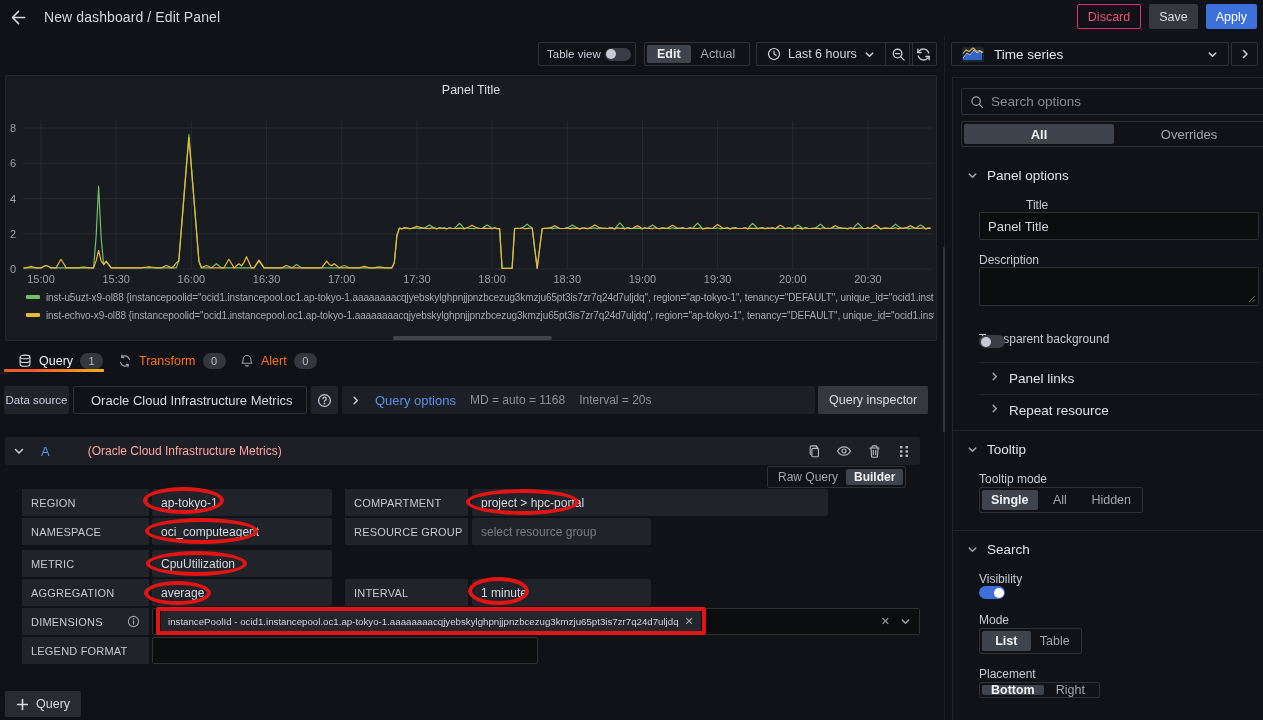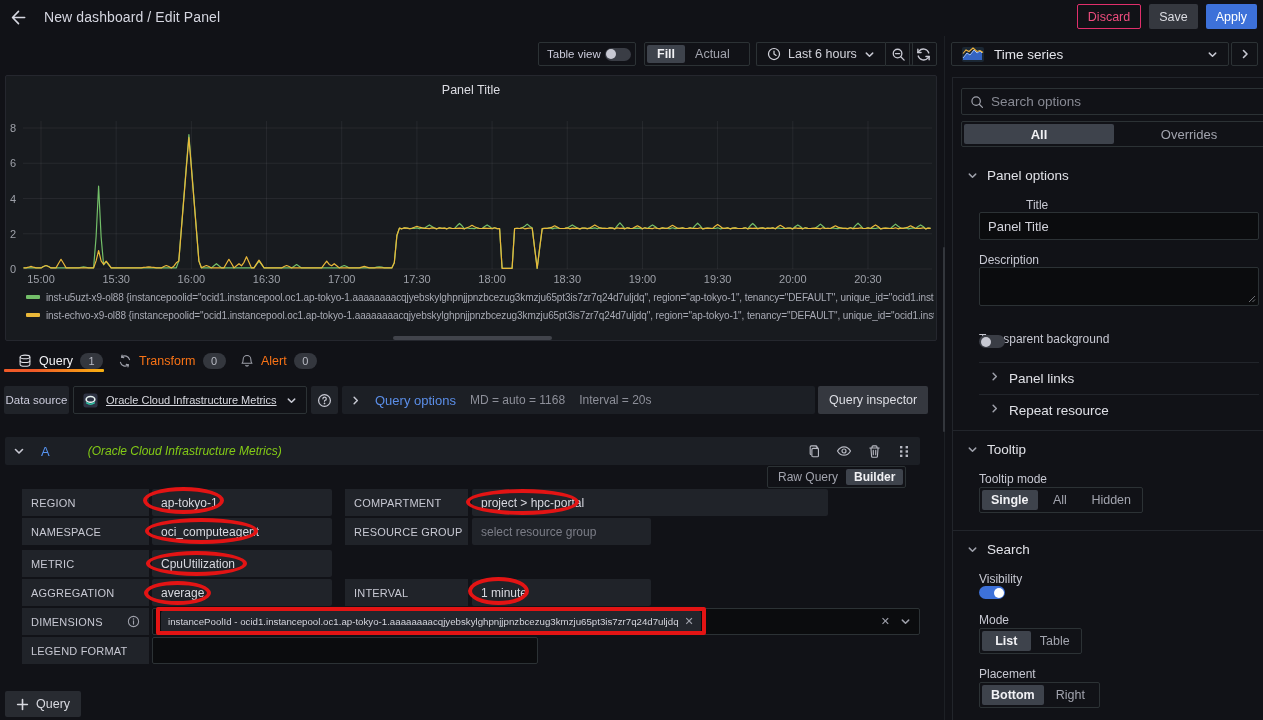--- a/index.html
+++ b/index.html
@@ -52,31 +52,31 @@
   .tabbar { left:0; top:348px; width:937px; height:28px; }
   .tab { position:absolute; top:0; height:26px; display:flex; align-items:center; gap:7px; cursor:pointer; }
   .tab .lbl { font-size:12.5px; color:#f97316; }
   .tab.active .lbl { color:#f2f2f5; font-weight:500; }
   .badge { height:16px; min-width:23px; padding:0 7px; background:#34373e; border-radius:9px; display:flex; align-items:center; justify-content:center; font-size:11px; color:#b9bbc4; }
   .tab-underline { position:absolute; left:4px; top:21px; width:100px; height:3px; background:linear-gradient(90deg,#f05a28 30%,#fbca0a 120%); border-radius:1px; }
 
   
   .ds-label { left:4px; top:386px; width:65px; height:28px; background:#202329; border-radius:2px; display:flex; align-items:center; justify-content:center; font-size:11.5px; font-weight:500; color:#ccccdc; white-space:nowrap; }
   .ds-picker { left:73px; top:386px; width:234px; height:28px; border:1px solid #2c3235; background:#111217; border-radius:2px; display:flex; align-items:center; padding:0 9px; gap:8px; cursor:pointer; }
-  .ds-picker .name { font-size:11px; color:#d8d9e0; flex:1; white-space:nowrap;text-decoration:underline; }
+  .ds-picker .name { font-size:13px; color:#d8d9e0; flex:1; white-space:nowrap; }
   .ds-help { left:311px; top:386px; width:27px; height:28px; background:#202329; border-radius:2px; display:flex; align-items:center; justify-content:center; cursor:pointer; }
   .qo-bar { left:342px; top:386px; width:473px; height:28px; background:#1c1f25; border-radius:2px; display:flex; align-items:center; gap:14px; padding:0 8px; cursor:pointer; }
   .qo-bar .qo-link { font-size:13px; font-weight:500; color:#5b8ee8; }
   .qo-meta { font-size:12px; color:#8d8f99; }
   .qinspector { left:818px; top:386px; height:28px; padding:0 11px; background:#35383f; border-radius:2px; display:flex; align-items:center; font-size:12.5px; font-weight:500; color:#dcdde3; cursor:pointer; }
 
   
   .qrow-header { left:5px; top:437px; width:915px; height:28px; background:#1c1f25; border-radius:2px; display:flex; align-items:center; padding:0 8px; }
   .qrow-header .refid { color:#5794f2; font-size:13px; font-weight:500; margin-left:16px; }
-  .qrow-header .dshint { color:#84cc16; font-size:12px; font-style:italic; margin-left:38px; }
+  .qrow-header .dshint { color:#fca5a5; font-size:12px; margin-left:38px; }
   .qrow-icons { margin-left:auto; display:flex; align-items:center; gap:14px; }
   .qicon { width:16px; height:16px; display:flex; align-items:center; justify-content:center; cursor:pointer; }
   .rawbuilder { left:767px; top:466px; height:22px; padding:2px; }
   .rawbuilder .radio-opt { font-size:12px; padding:0 8px; }
 
   .frm-label { position:absolute; background:#202329; border-radius:0; height:27px; display:flex; align-items:center; padding:0 9px; font-size:11px; font-weight:500; color:#c7c8d2; letter-spacing:.2px; white-space:nowrap; }
   .frm-value { position:absolute; background:#202329; border-radius:2px; height:27px; display:flex; align-items:center; padding:0 9px; font-size:12px; font-weight:500; color:#d8d9e0; cursor:pointer; white-space:nowrap; }
   .frm-input { position:absolute; background:#0b0c0e; border:1px solid #2c3235; border-radius:2px; height:27px; display:flex; align-items:center; padding:0 8px; }
   .placeholder { color:#7b7d87; font-size:12px; }
   .dim-chip { background:#23262d; border-radius:2px; height:21px; display:flex; align-items:center; padding:0 7px; gap:6px; font-size:9.7px; color:#d4d5dd; white-space:nowrap; }
@@ -126,21 +126,21 @@
     </div>
   </div>
 
   <div class="abs ctl tableview">
     <span class="tv-label">Table view</span>
     <div class="toggle">
         <div class="knob"></div>
       </div>
   </div>
   <div class="abs radio-group fillactual">
-    <div class="radio-opt sel">Fill</div>
+    <div class="radio-opt sel">Edit</div>
     <div class="radio-opt">Actual</div>
   </div>
   <div class="abs timegroup">
     <div class="timerange">
       <svg width="14" height="14" viewBox="0 0 16 16">
           <circle cx="8" cy="8" r="6.3" stroke="#d3d4dc" stroke-width="1.4" fill="none"></circle>
           <path d="M8 4.6V8l2.4 1.6" stroke="#d3d4dc" stroke-width="1.4" fill="none" stroke-linecap="round"></path>
         </svg>
       <span>Last 6 hours</span>
       <svg width="11" height="11" viewBox="0 0 12 12">
@@ -479,19 +479,19 @@
         <div class="knob"></div>
       </div>
 
     <div class="fld-label" style="left:26px; top:535px;">Mode</div>
     <div class="radio-group" style="position:absolute; left:26px; top:550px; width:103px; height:26px;">
       <div class="radio-opt sel" style="flex:1;">List</div>
       <div class="radio-opt" style="flex:1;">Table</div>
     </div>
 
     <div class="fld-label" style="left:26px; top:589px;">Placement</div>
-    <div class="radio-group" style="position:absolute; left:26px; top:604px; width:121px; height:26px;">
+    <div class="radio-group" style="position:absolute; left:26px; top:604px; width:121px; height:16px;">
       <div class="radio-opt sel" style="flex:1;">Bottom</div>
       <div class="radio-opt" style="flex:1;">Right</div>
     </div>
   </div>
 
 </div>
 
 </body></html>

